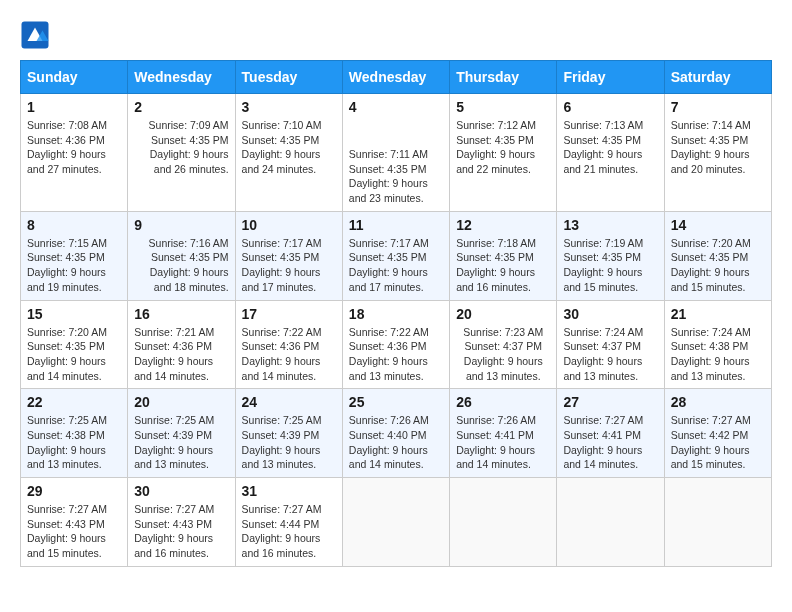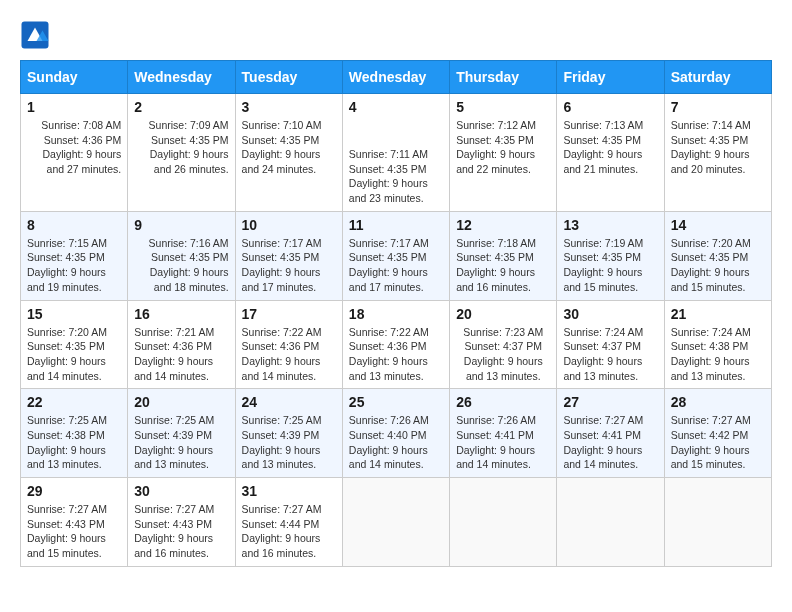--- a/index.html
+++ b/index.html
@@ -115,21 +115,21 @@
         <th>Wednesday</th>
         <th>Thursday</th>
         <th>Friday</th>
         <th>Saturday</th>
       </tr>
   </thead>
   <tbody id="calendar-body">
   <tr>
         <td>
           <span class="day-number">1</span>
-          <div class="day-info" style="white-space: pre-line; text-align: right;">Sunrise: 7:08 AM
+          <div class="day-info" style="white-space: pre-line;">Sunrise: 7:08 AM
 Sunset: 4:36 PM
 Daylight: 9 hours
 and 27 minutes.</div>
         </td>
         <td>
           <span class="day-number">2</span>
           <div class="day-info" style="white-space: pre-line; text-align: right;">Sunrise: 7:09 AM
 Sunset: 4:35 PM
 Daylight: 9 hours
 and 26 minutes.</div>

